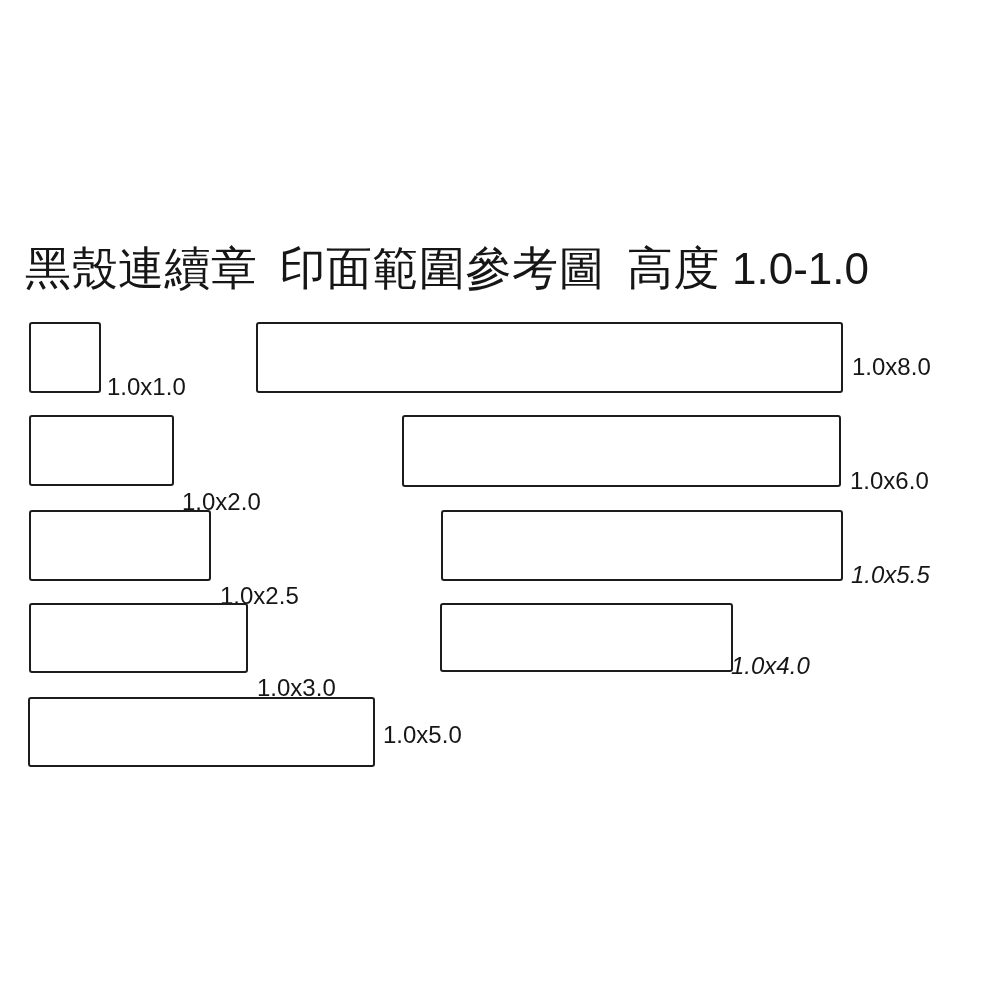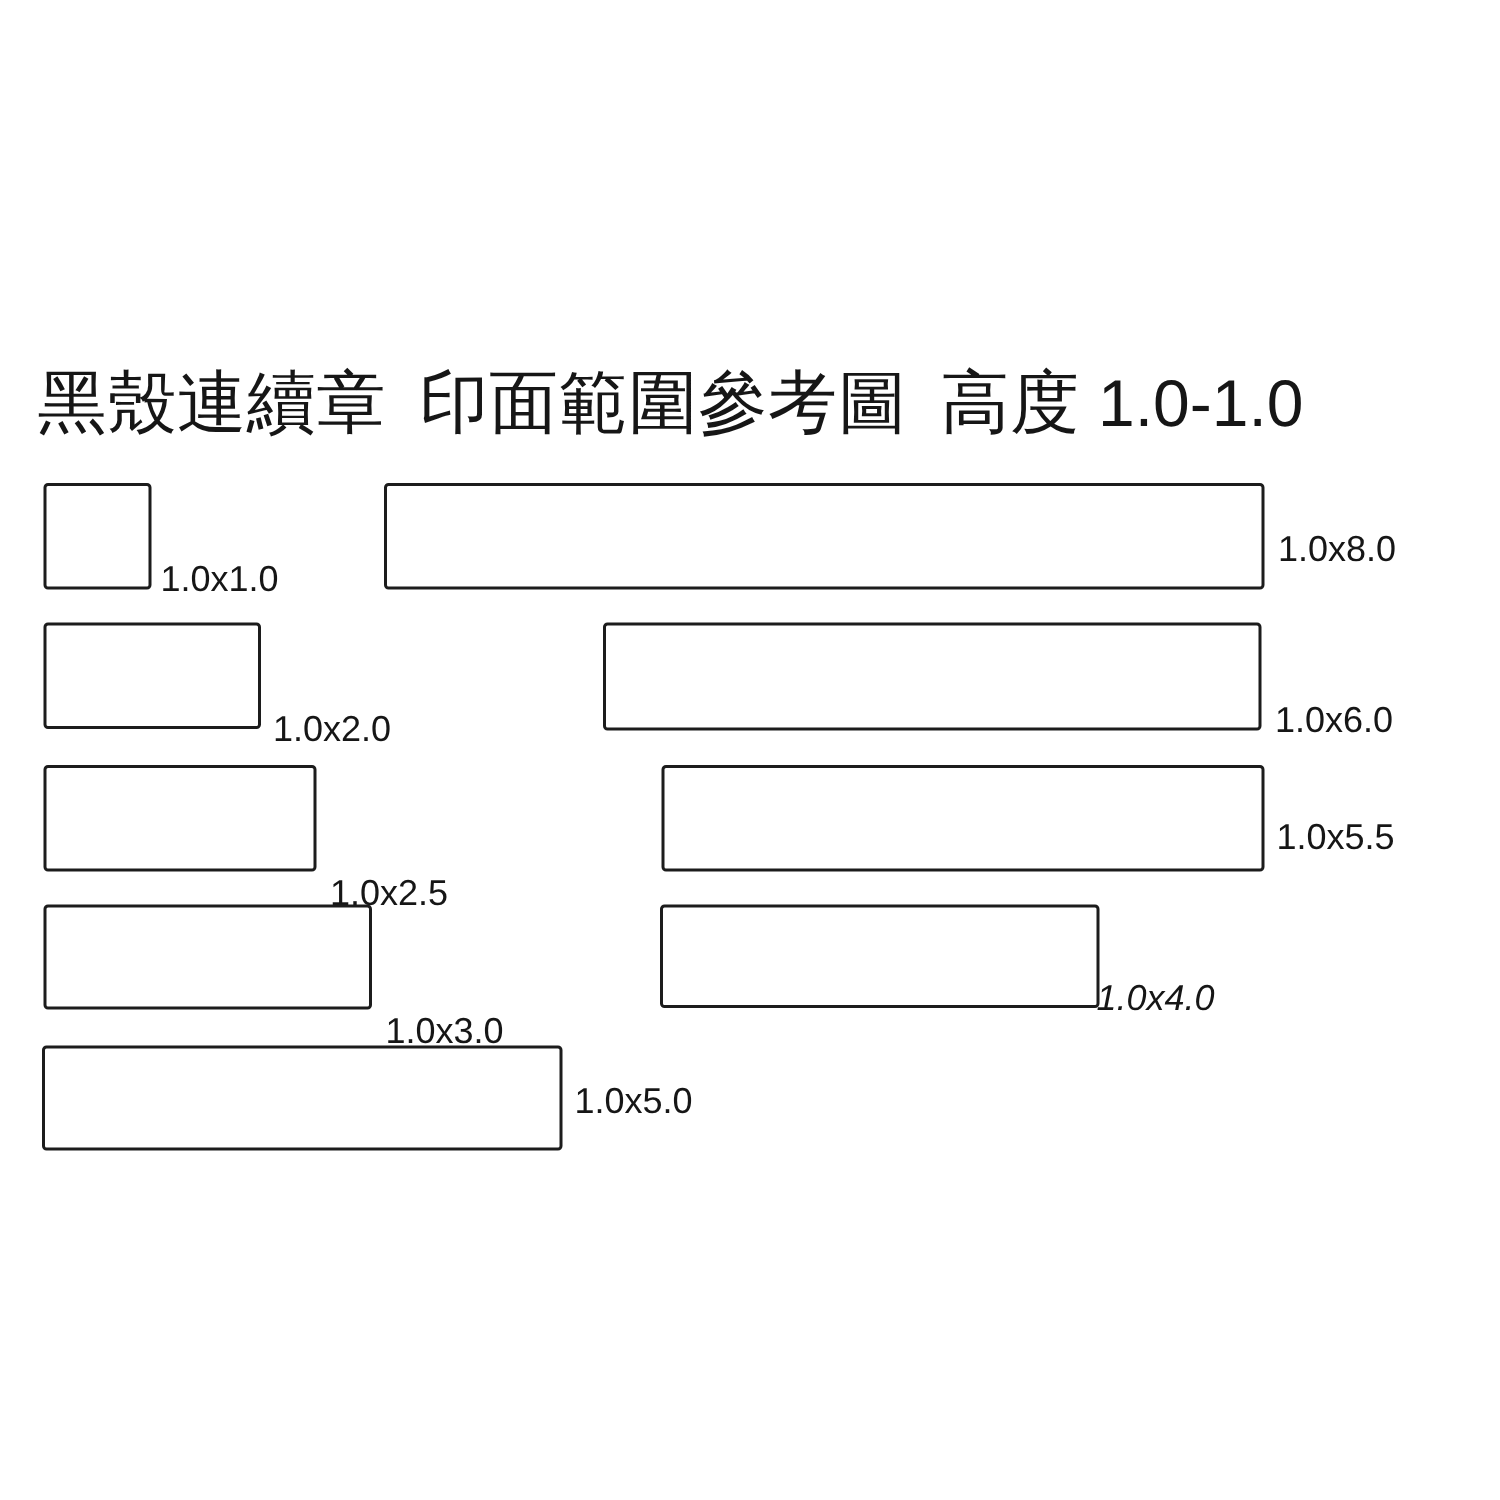--- a/index.html
+++ b/index.html
@@ -55,30 +55,30 @@
     <span class="t-cjk">黑殼連續章 印面範圍參考圖 高度</span><span class="t-num">1.0-1.0</span>
   </div>
   <div id="rects-layer">
   <div class="size-rect" style="left: 29px; top: 322px; width: 72px; height: 71px;"></div>
   <span class="size-label" style="left: 107px; top: 372px;">1.0x1.0</span>
 
   <div class="size-rect" style="left: 256px; top: 322px; width: 587px; height: 71px;"></div>
   <span class="size-label" style="left: 852px; top: 352px;">1.0x8.0</span>
 
   <div class="size-rect" style="left: 29px; top: 415px; width: 145px; height: 71px;"></div>
-  <span class="size-label" style="left: 182px; top: 472px;">1.0x2.0</span>
+  <span class="size-label" style="left: 182px; top: 487px;">1.0x2.0</span>
 
   <div class="size-rect" style="left: 402px; top: 415px; width: 439px; height: 72px;"></div>
   <span class="size-label" style="left: 850px; top: 466px;">1.0x6.0</span>
 
   <div class="size-rect" style="left: 29px; top: 510px; width: 182px; height: 71px;"></div>
   <span class="size-label" style="left: 220px; top: 581px;">1.0x2.5</span>
 
   <div class="size-rect" style="left: 441px; top: 510px; width: 402px; height: 71px;"></div>
-  <span class="size-label" style="left: 851px; top: 544px;">1.0x5.5</span>
+  <span class="size-label" style="left: 851px; top: 560px; font-style: italic;">1.0x5.5</span>
 
   <div class="size-rect" style="left: 29px; top: 603px; width: 219px; height: 70px;"></div>
   <span class="size-label" style="left: 257px; top: 652px; margin-top: 21px;">1.0x3.0</span>
 
   <div class="size-rect" style="left: 440px; top: 603px; width: 293px; height: 69px;"></div>
   <span class="size-label" style="left: 731px; top: 651px; font-style: italic;">1.0x4.0</span>
 
   <div class="size-rect" style="left: 28px; top: 697px; width: 347px; height: 70px;"></div>
   <span class="size-label" style="left: 383px; top: 720px;">1.0x5.0</span>
 </div>

